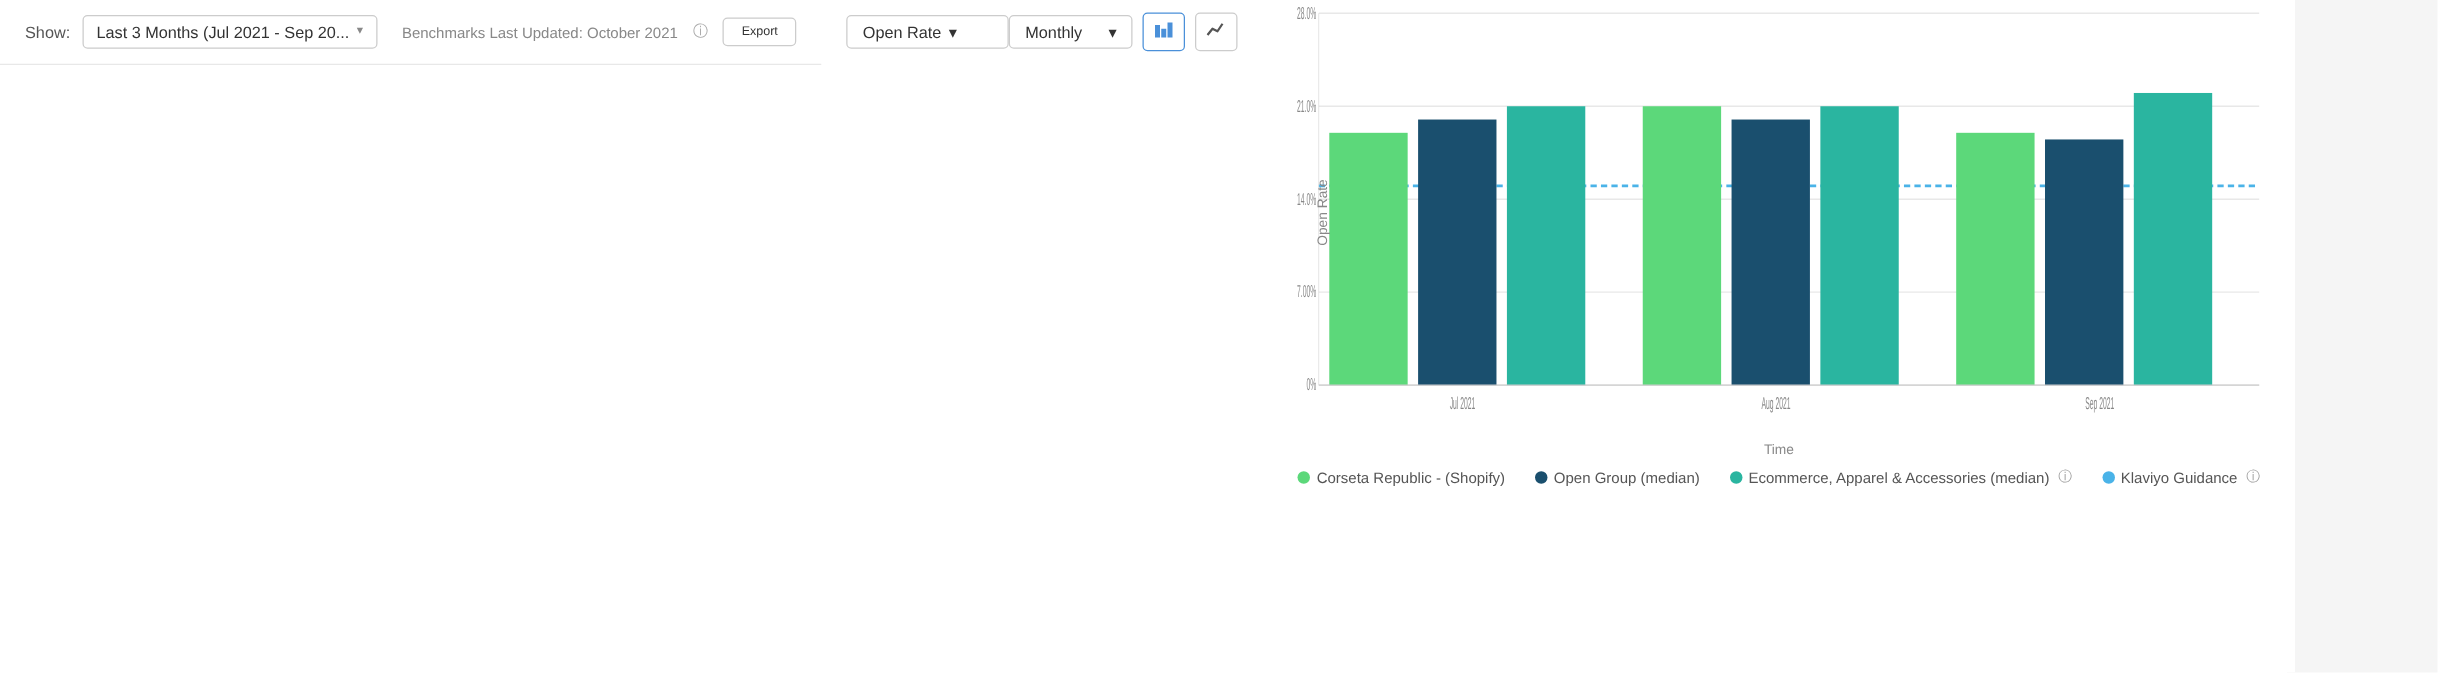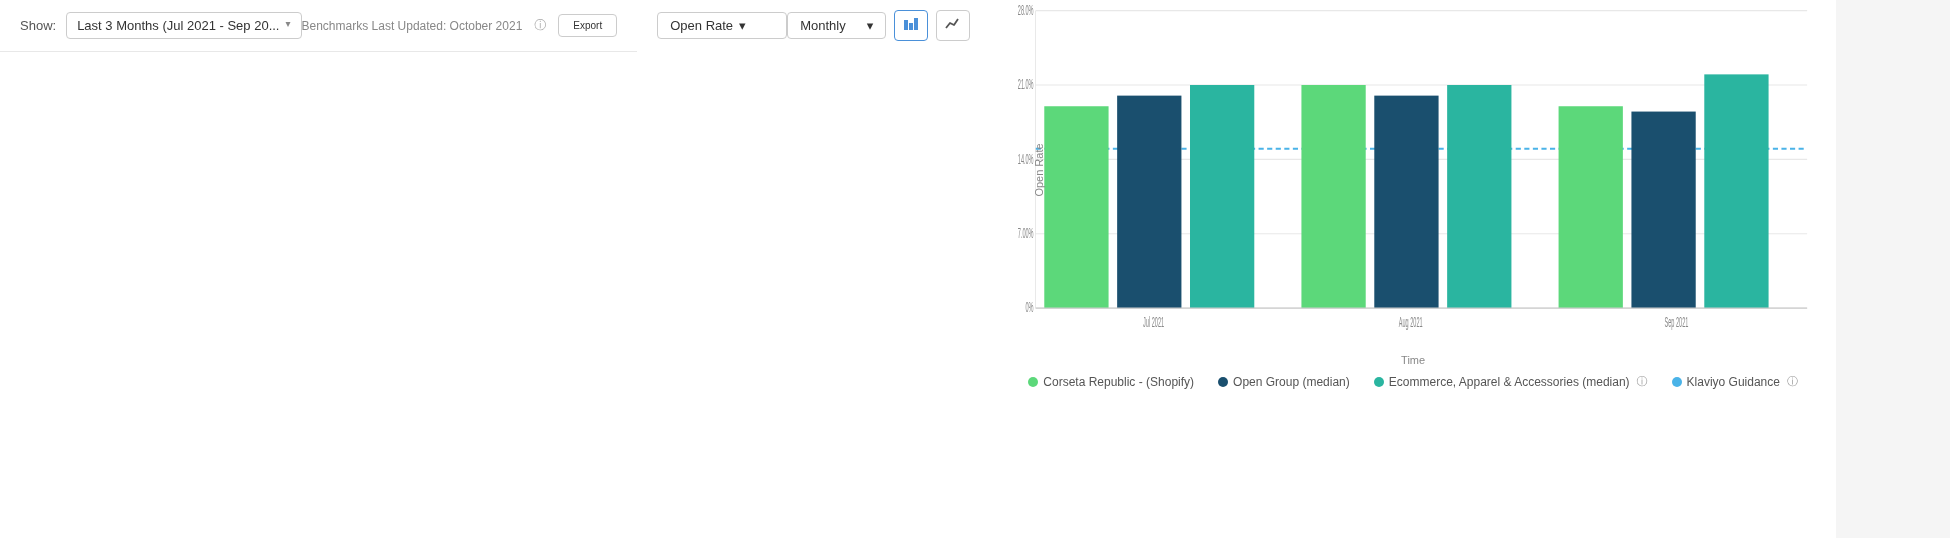--- a/index.html
+++ b/index.html
@@ -13,21 +13,21 @@
       padding: 10px 20px; background: #fff; border-bottom: 1px solid #e8e8e8; height: 52px;
     }
     .show-section { display: flex; align-items: center; gap: 10px; }
     .show-label { font-size: 13px; color: #555; font-weight: 500; }
     .dropdown-btn {
       display: flex; gap: 6px;
       border: 1px solid #ccc; border-radius: 4px; padding: 5px 10px;
       background: #fff; cursor: pointer; font-size: 13px; color: #333; white-space: nowrap;
     }
     .dropdown-btn .chevron { font-size: 10px; color: #888; }
-    .top-right { display: flex; align-items: center; gap: 12px; }
+    .top-right { display: flex; align-items: center; gap: 12px; margin-left: 20px; }
     .benchmarks-text { font-size: 12px; color: #888; }
     .export-btn {
       border: 1px solid #ccc; border-radius: 4px; padding: 5px 14px;
       background: #fff; cursor: pointer; font-size: 10px; color: #333; font-weight: 500;
     }
 
     
     .chart-controls {
       display: flex; align-items: center; justify-content: space-between;
       padding: 10px 20px; background: #fff; height: 50px;

